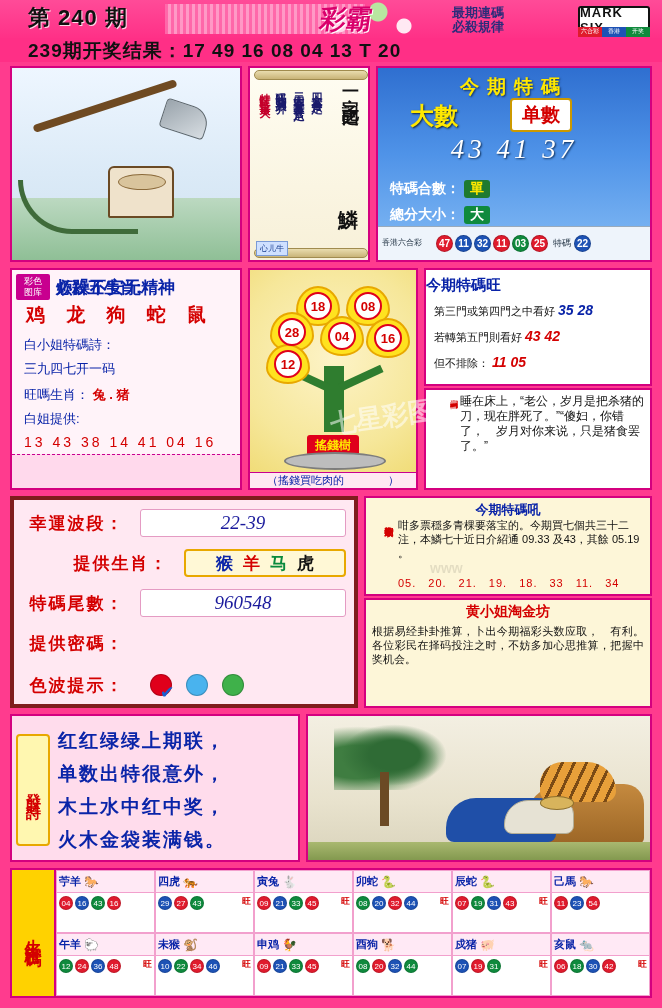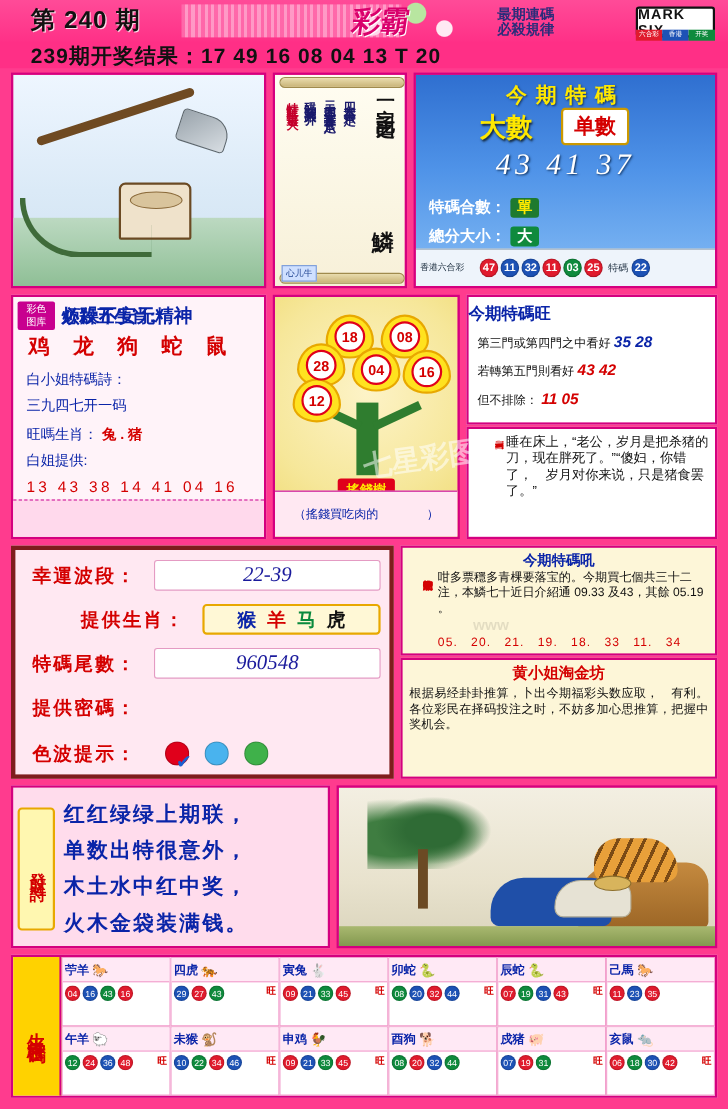--- a/index.html
+++ b/index.html
@@ -156,21 +156,21 @@
     background: linear-gradient(180deg,#2f6fd0 0%, #4f93e8 45%, #86bdf5 100%);
     overflow:hidden;
   }
   .tema-title {
     position:absolute; left:0; top:6px; width:100%; text-align:center;
     font-size:19px; font-weight:bold; color:#ffe800;
     letter-spacing:8px; text-shadow: 1px 1px 2px #14315e;
   }
   .tema-big-left {
     position:absolute; left:32px; top:32px; font-size:24px; font-weight:bold;
-    color:#ffe800; text-shadow:1px 1px 2px #123;margin-left:26px;
+    color:#ffe800; text-shadow:1px 1px 2px #123;
   }
   .tema-chip {
     position:absolute; left:132px; top:30px;
     background:#fff; border:2px solid #c90; border-radius:4px;
     padding:2px 10px; font-size:19px; font-weight:bold; color:#d40000;
   }
   .tema-nums {
     position:absolute; left:0; top:66px; width:100%; text-align:center;
     font-size:27px; color:#fff; font-style:italic; letter-spacing:4px;
     font-family:"Liberation Serif", serif;
@@ -257,21 +257,21 @@
     background:#e0001b; color:#ffe800; font-size:12px; font-weight:bold;
     padding:2px 8px; border-radius:3px;
   }
   .tree-pot {
     position:absolute; left:34px; bottom:18px; width:102px; height:18px;
     background:#bdbdbd; border:2px solid #7d7d7d; border-radius:50%;
   }
   .tree-caption {
     position:absolute; left:0; bottom:0; width:100%; text-align:center;
     font-size:11px; color:#0a24a8; background:#ffe8f2; border-top:1px solid #c8008f;
-    padding:13px 0;
+    padding:0 0;
   }
 
   #panel-wang {
     left:424px; top:268px; width:228px; height:118px;
     border:2px solid #d4007f; background:#fff;
   }
   .wang-title { position:absolute; left:0; top:6px; width:100%; text-align:left;
     font-size:15px; font-weight:bold; color:#0a24a8; }
   .wang-line { position:absolute; left:8px; font-size:11px; color:#111; }
   .wang-line .hit { color:#0a24a8; font-style:italic; font-size:14px; font-weight:bold; }
@@ -734,21 +734,21 @@
 
       <div class="zd-cell">
         <div class="zd-head">
           <span class="zd-name">己馬</span>
           <span class="zd-animal">🐎</span>
         </div>
         <div class="zd-wang"></div>
         <div class="zd-balls">
           <span class="mini b-red">11</span>
           <span class="mini b-blue">23</span>
-          <span class="mini b-red">35</span>
+          <span class="mini b-red">54</span>
         </div>
       </div>
 
       <div class="zd-cell">
         <div class="zd-head">
           <span class="zd-name">午羊</span>
           <span class="zd-animal">🐑</span>
         </div>
         <div class="zd-wang">旺</div>
         <div class="zd-balls">

